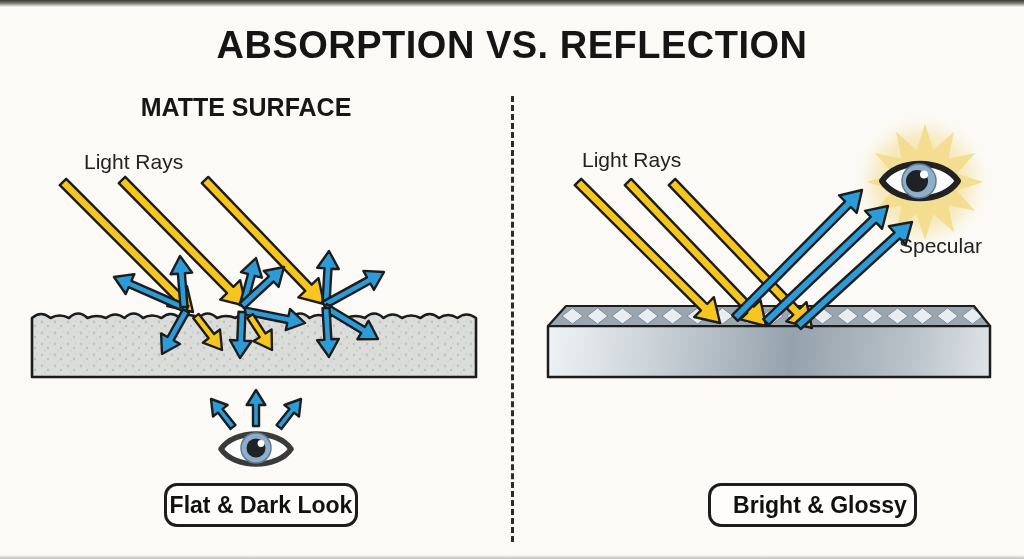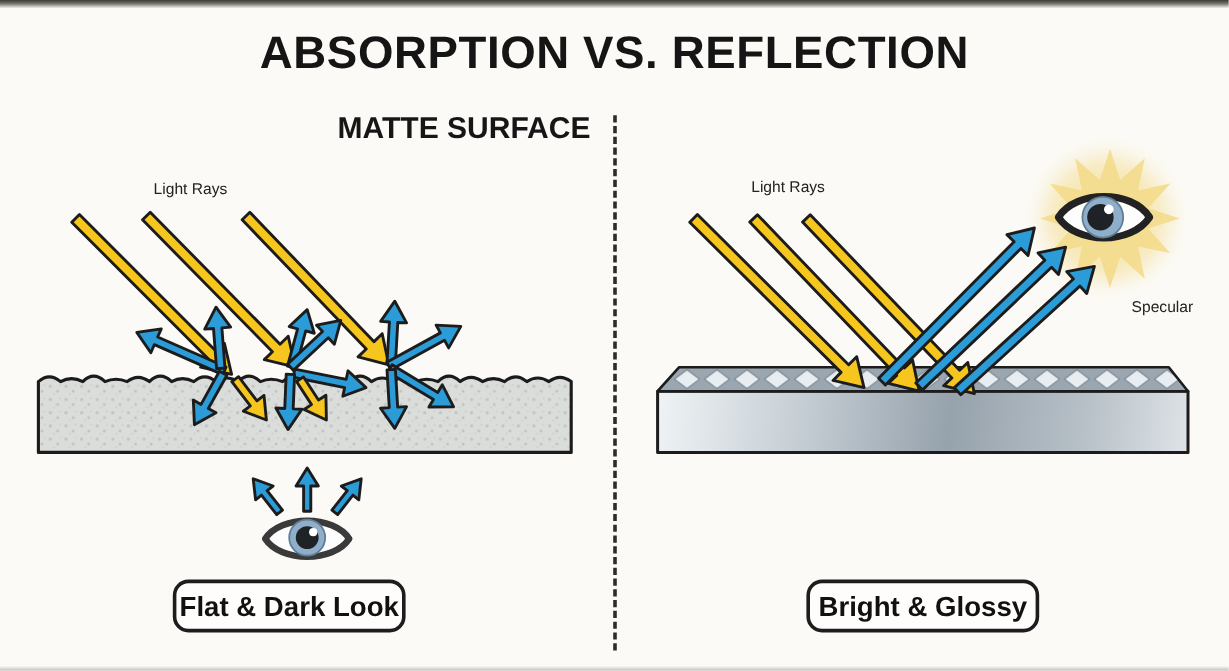--- a/index.html
+++ b/index.html
@@ -9,34 +9,34 @@
     font-family:"Liberation Sans","DejaVu Sans",sans-serif;
     color:#1a1a1a;position:relative;
   }
   .stage{position:absolute;inset:0;}
   .edge-top{position:absolute;left:0;top:0;width:1024px;height:7px;
     background:linear-gradient(180deg,#3c3a36 0%,#7a776f 45%,rgba(251,250,246,0) 100%);}
   .edge-bottom{position:absolute;left:0;bottom:0;width:1024px;height:4px;
     background:linear-gradient(0deg,#8d8b85,rgba(251,250,246,0));opacity:.55;}
   .title{position:absolute;left:0;top:24px;width:1024px;text-align:center;
     font-size:38px;font-weight:800;letter-spacing:.5px;color:#151515;}
-  .hdr{position:absolute;top:93px;font-size:25px;font-weight:800;color:#161616;text-align:right;}
+  .hdr{position:absolute;top:93px;font-size:25px;font-weight:800;color:#161616;text-align:center;}
   .hdr.left{left:0;width:492px;}
   .hdr.right{left:534px;width:466px;}
   .divider{position:absolute;left:511px;top:96px;height:446px;width:0;
     border-left:3px dashed #2c2c2c;}
-  .lbl{position:absolute;font-size:13px;font-weight:500;color:#222;margin-left:44px;}
+  .lbl{position:absolute;font-size:21px;font-weight:500;color:#222;}
   .lbl-rays-left{left:84px;top:150px;}
   .lbl-rays-right{left:582px;top:148px;}
-  .lbl-specular{left:899px;top:242px;line-height:28px;}
+  .lbl-specular{left:899px;top:232px;line-height:28px;}
   .resultbox{position:absolute;top:483px;height:38px;border:3px solid #1d1d1d;
     border-radius:13px;display:flex;align-items:center;justify-content:center;
     font-size:23px;font-weight:700;color:#111;background:rgba(255,255,255,.65);}
-  .box-left{left:144px;width:188px;}
-  .box-right{left:672px;width:188px;}
+  .box-left{left:164px;width:188px;}
+  .box-right{left:708px;width:188px;padding-left:15px;}
   svg{position:absolute;left:0;top:0;}
 </style>
 </head>
 <body>
 
 <div class="stage">
 
   <div class="edge-top"></div>
   <div class="edge-bottom"></div>
 

